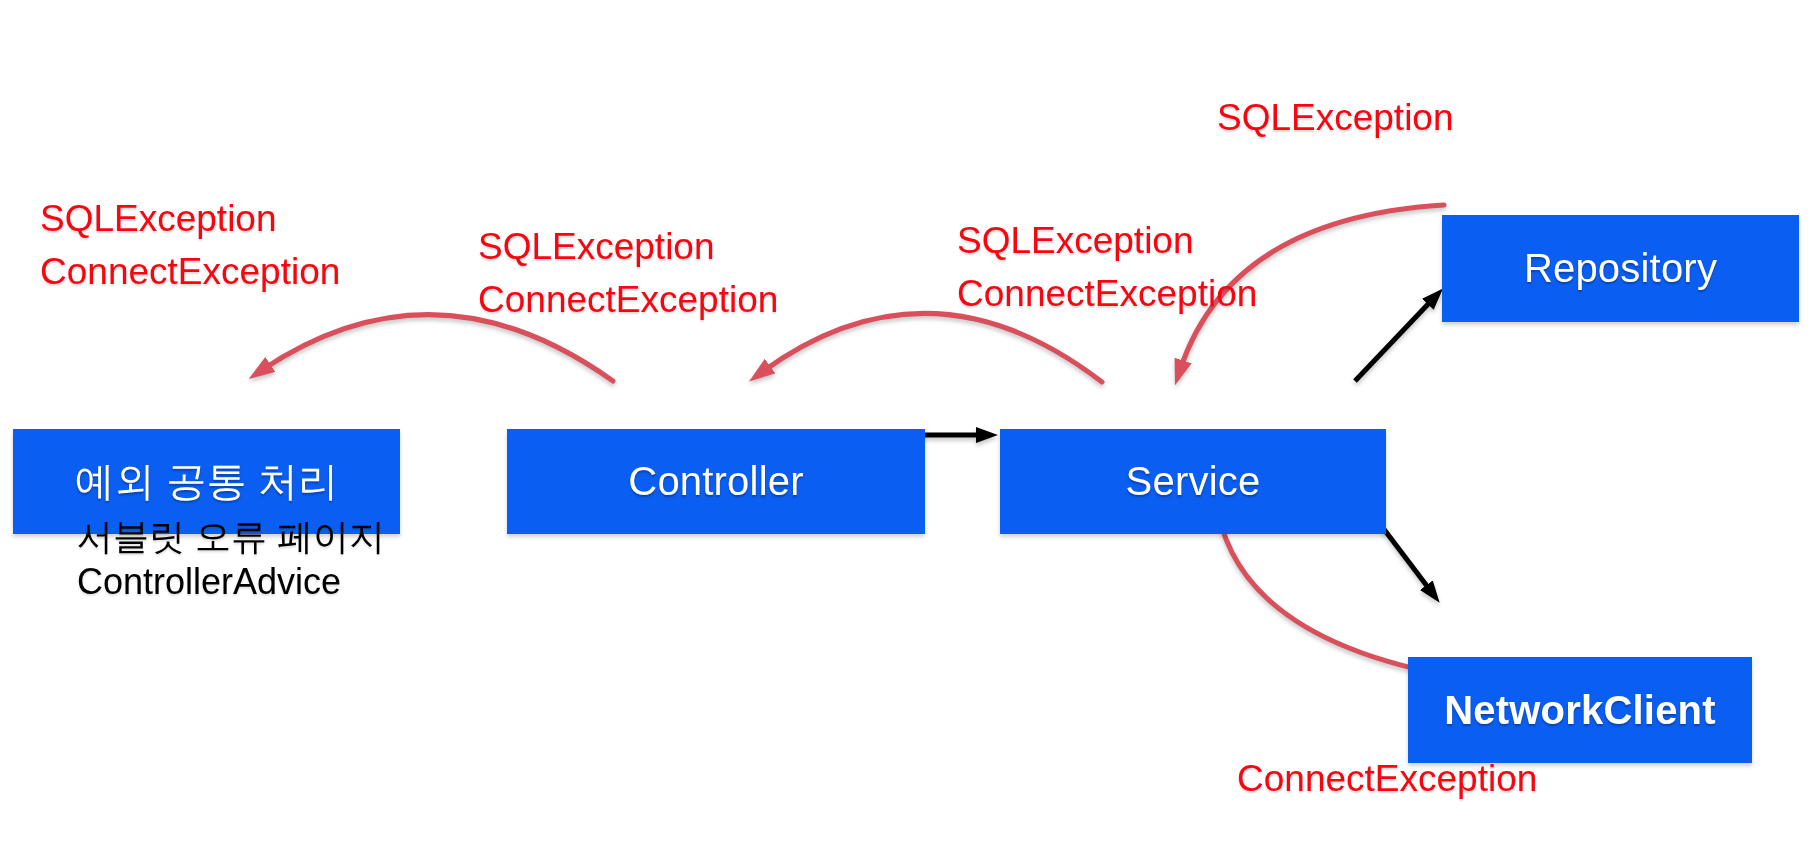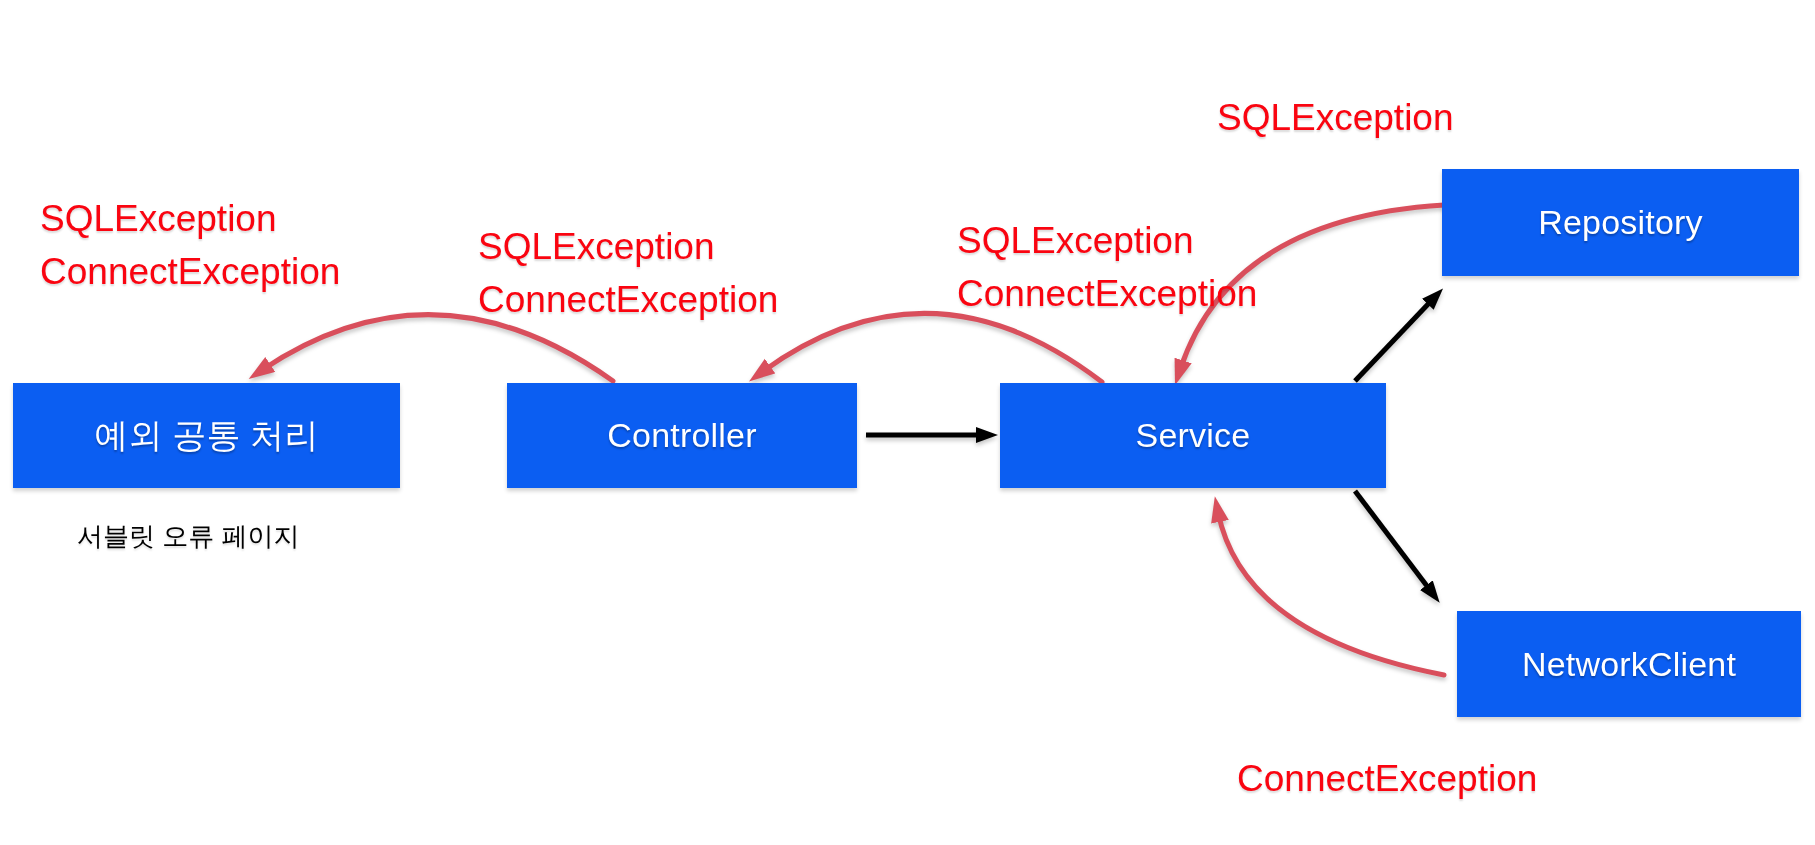--- a/index.html
+++ b/index.html
@@ -24,49 +24,50 @@
     filter:drop-shadow(0 3px 2px rgba(0,0,0,0.22));}
   .exc-arc{fill:none;stroke:var(--exception-arrow);stroke-width:5;stroke-linecap:round;}
   .call-line{fill:none;stroke:var(--call-arrow);stroke-width:5;}
   .red-head{fill:var(--exception-arrow);}
   .black-head{fill:var(--call-arrow);}
   .node{
     position:absolute;
     background:var(--node-fill);
     color:var(--node-text);
     display:flex;align-items:center;justify-content:center;
-    font-size:34px;
+    font-size:40px;
     letter-spacing:0.2px;
     text-shadow:0 2px 2px rgba(0,0,0,0.28);
     box-shadow:0 3px 4px rgba(0,0,0,0.18);
+    margin-top:46px;
   }
   .node-handler{left:13px;top:383px;width:387px;height:105px;}
-  .node-controller{left:507px;top:383px;width:350px;height:105px;text-align:right;}
+  .node-controller{left:507px;top:383px;width:418px;height:105px;text-align:right;}
   .node-service{left:1000px;top:383px;width:386px;height:105px;}
   .node-repository{left:1442px;top:169px;width:357px;height:107px;}
-  .node-network-client{left:1457px;top:611px;width:344px;height:106px;}
+  .node-network-client{left:1408px;top:611px;width:344px;height:106px;font-weight:bold;}
   .exc-label{
     position:absolute;
     width:400px;
     color:var(--exception-text);
     font-size:37px;
     line-height:53px;
     text-align:left;
     text-shadow:0 2px 2px rgba(0,0,0,0.15);
     white-space:nowrap;
   }
   .exc-at-handler{left:40px;top:192px;}
   .exc-at-controller{left:478px;top:220px;}
   .exc-at-service{left:957px;top:214px;}
   .exc-at-repository{left:1217px;top:91px;}
   .exc-at-network-client{left:1237px;top:752px;}
   .notes{
     position:absolute;left:77px;top:514px;
     color:var(--note-text);
-    font-size:26px;line-height:45px;
+    font-size:36px;line-height:45px;
     text-shadow:0 2px 2px rgba(0,0,0,0.12);
     white-space:nowrap;
   }
 </style>
 </head>
 <body>
 
 <div id="canvas">
 
   <svg id="arrows" viewBox="0 0 1815 845" xmlns="http://www.w3.org/2000/svg">
@@ -119,15 +120,16 @@
   </div>
   <div class="exc-label exc-at-repository">
     <div>SQLException</div>
   </div>
   <div class="exc-label exc-at-network-client">
     <div>ConnectException</div>
   </div>
 
   <div class="notes">
     <div>서블릿 오류 페이지</div>
+    <div>ControllerAdvice</div>
   </div>
 
 </div>
 
 </body></html>

